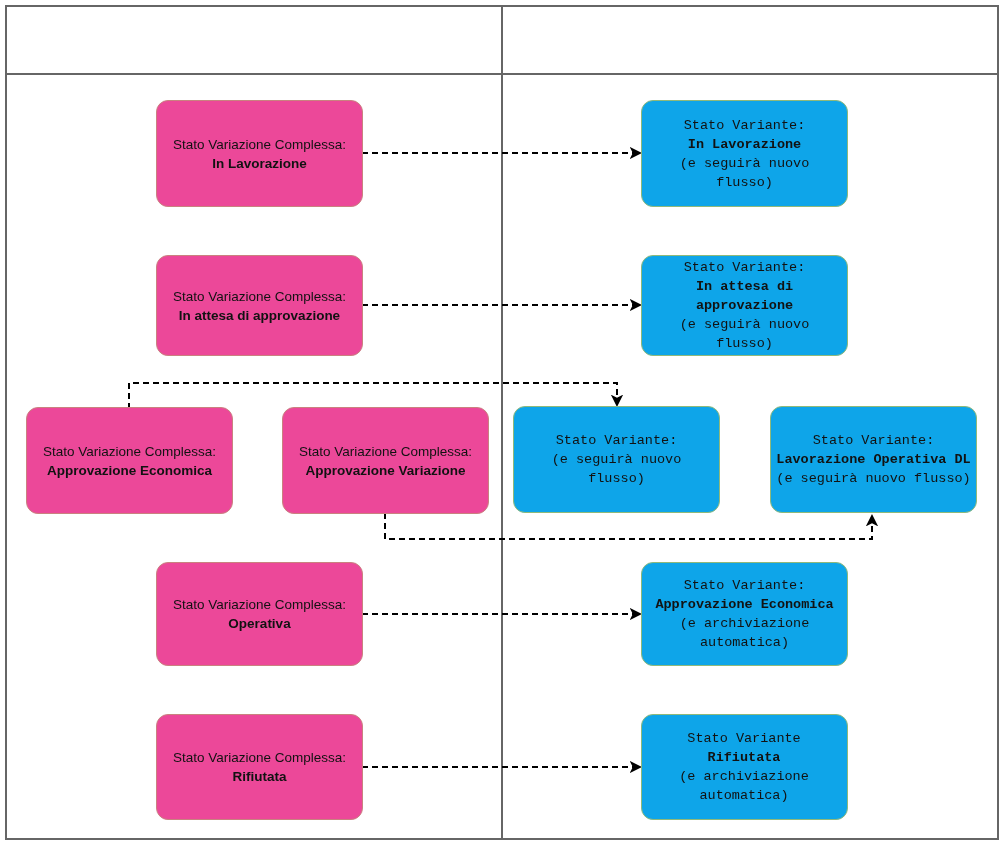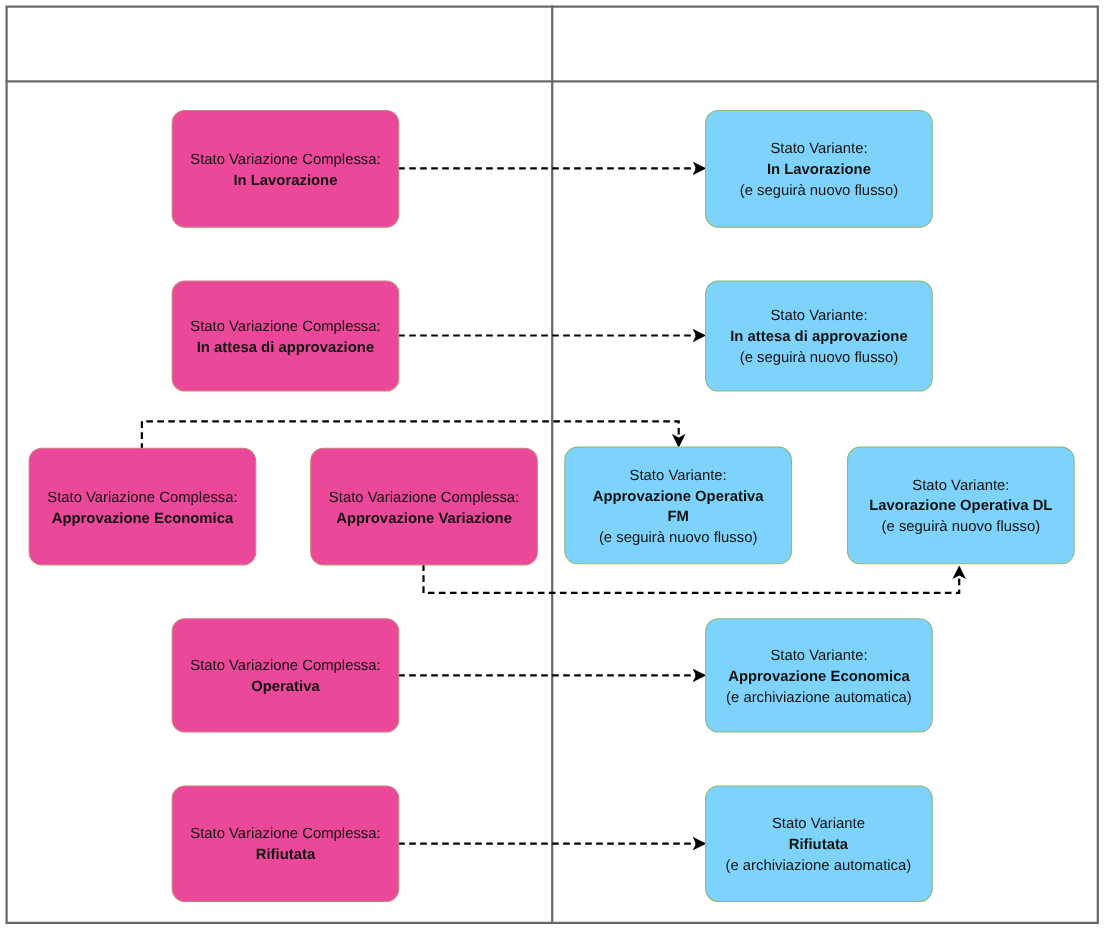--- a/index.html
+++ b/index.html
@@ -74,22 +74,23 @@
     font-size: 13.5px;
     line-height: 19px;
     color: #121212;
     padding: 4px 6px;
   }
   .node.old {
     background: #ec4899;
     border-color: #c9827f;
   }
   .node.new {
-    background: #7dd3fc;
+    background: #0ea5e9;
     border-color: #8fb97a;
+    font-family: Liberation Mono, monospace;
   }
   .node .l1 { font-weight: 400; }
   .node .l2 { font-weight: bold; }
   .node .l3 { font-weight: 400; }
 
   
   #wires {
     position: absolute;
     left: 0;
     top: 0;
@@ -177,21 +178,20 @@
   </div>
 
   <div class="node new" style="left:641px; top:255px; width:207px; height:101px;">
     <span class="l1">Stato Variante:</span>
     <span class="l2">In attesa di approvazione</span>
     <span class="l3">(e seguirà nuovo flusso)</span>
   </div>
 
   <div class="node new" style="left:513px; top:406px; width:207px; height:107px; padding-left:14px; padding-right:14px;">
     <span class="l1">Stato Variante:</span>
-    <span class="l2">Approvazione Operativa FM</span>
     <span class="l3">(e seguirà nuovo flusso)</span>
   </div>
 
   <div class="node new" style="left:770px; top:406px; width:207px; height:107px; padding-left:3px; padding-right:3px;">
     <span class="l1">Stato Variante:</span>
     <span class="l2">Lavorazione Operativa DL</span>
     <span class="l3">(e seguirà nuovo flusso)</span>
   </div>
 
   <div class="node new" style="left:641px; top:562px; width:207px; height:104px; padding-left:3px; padding-right:3px;">

